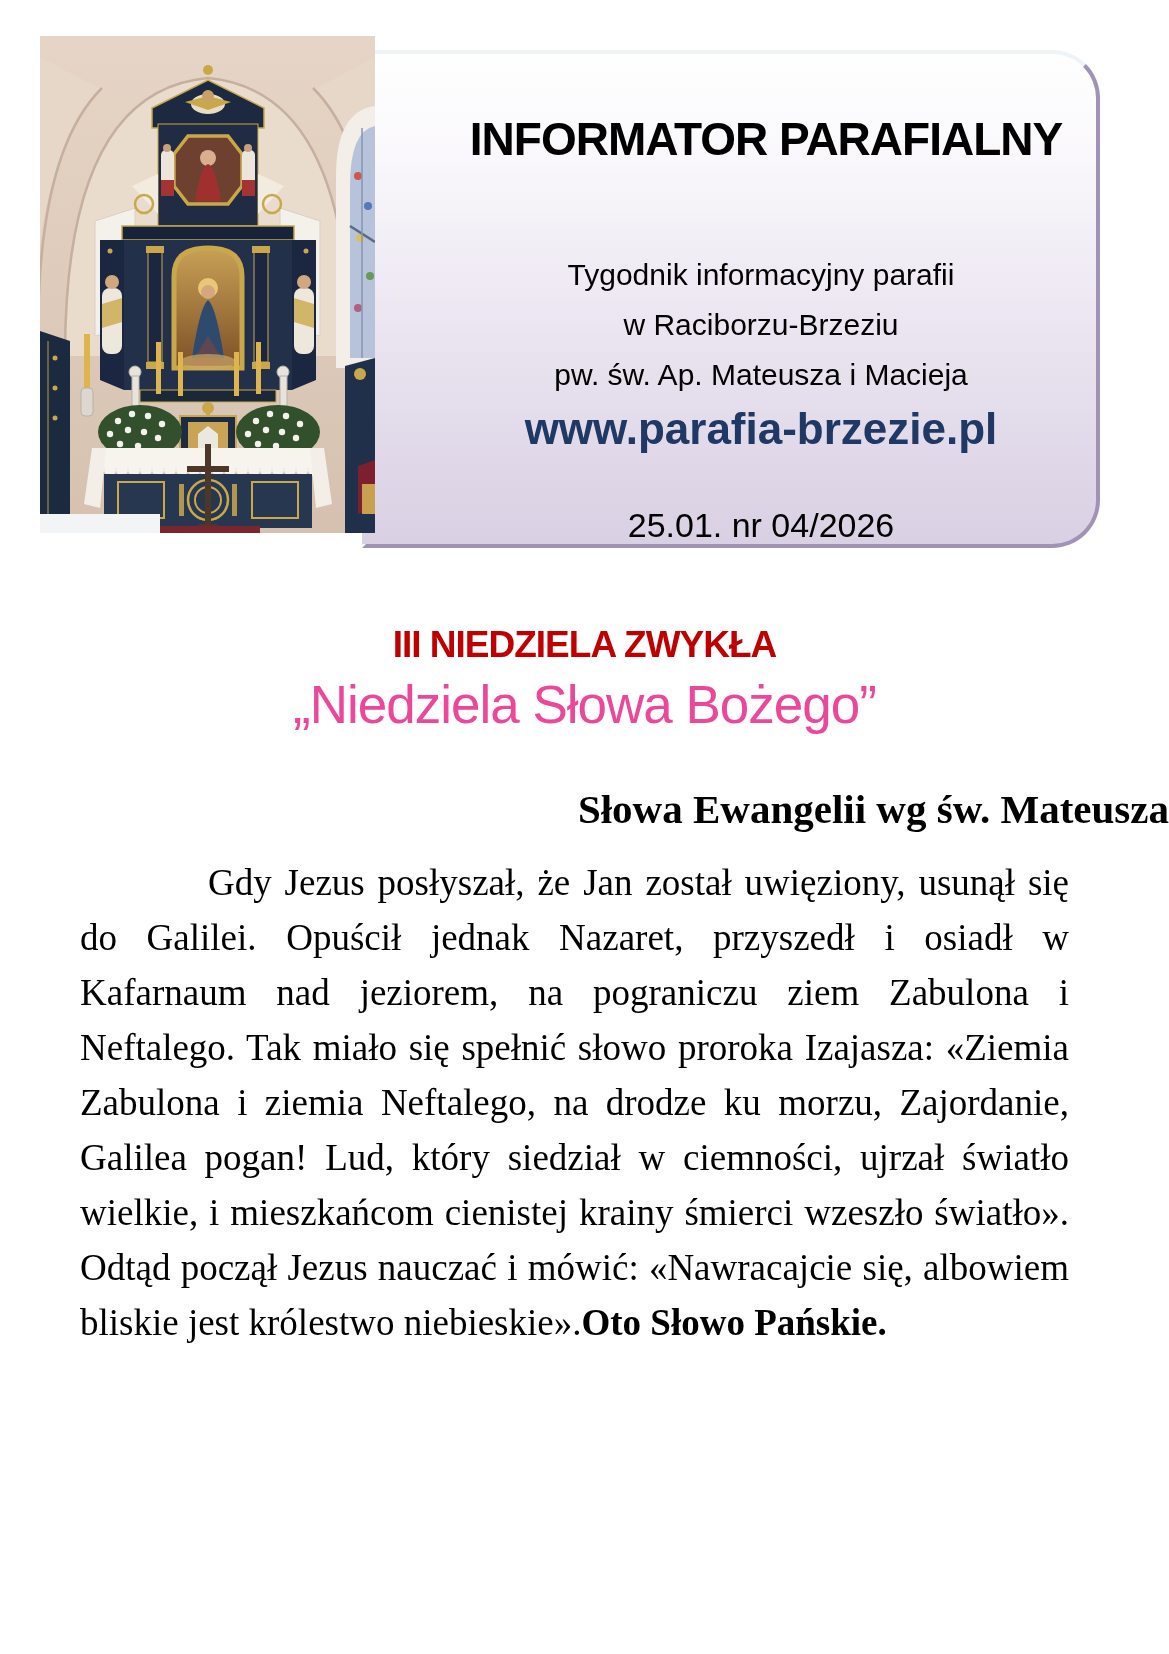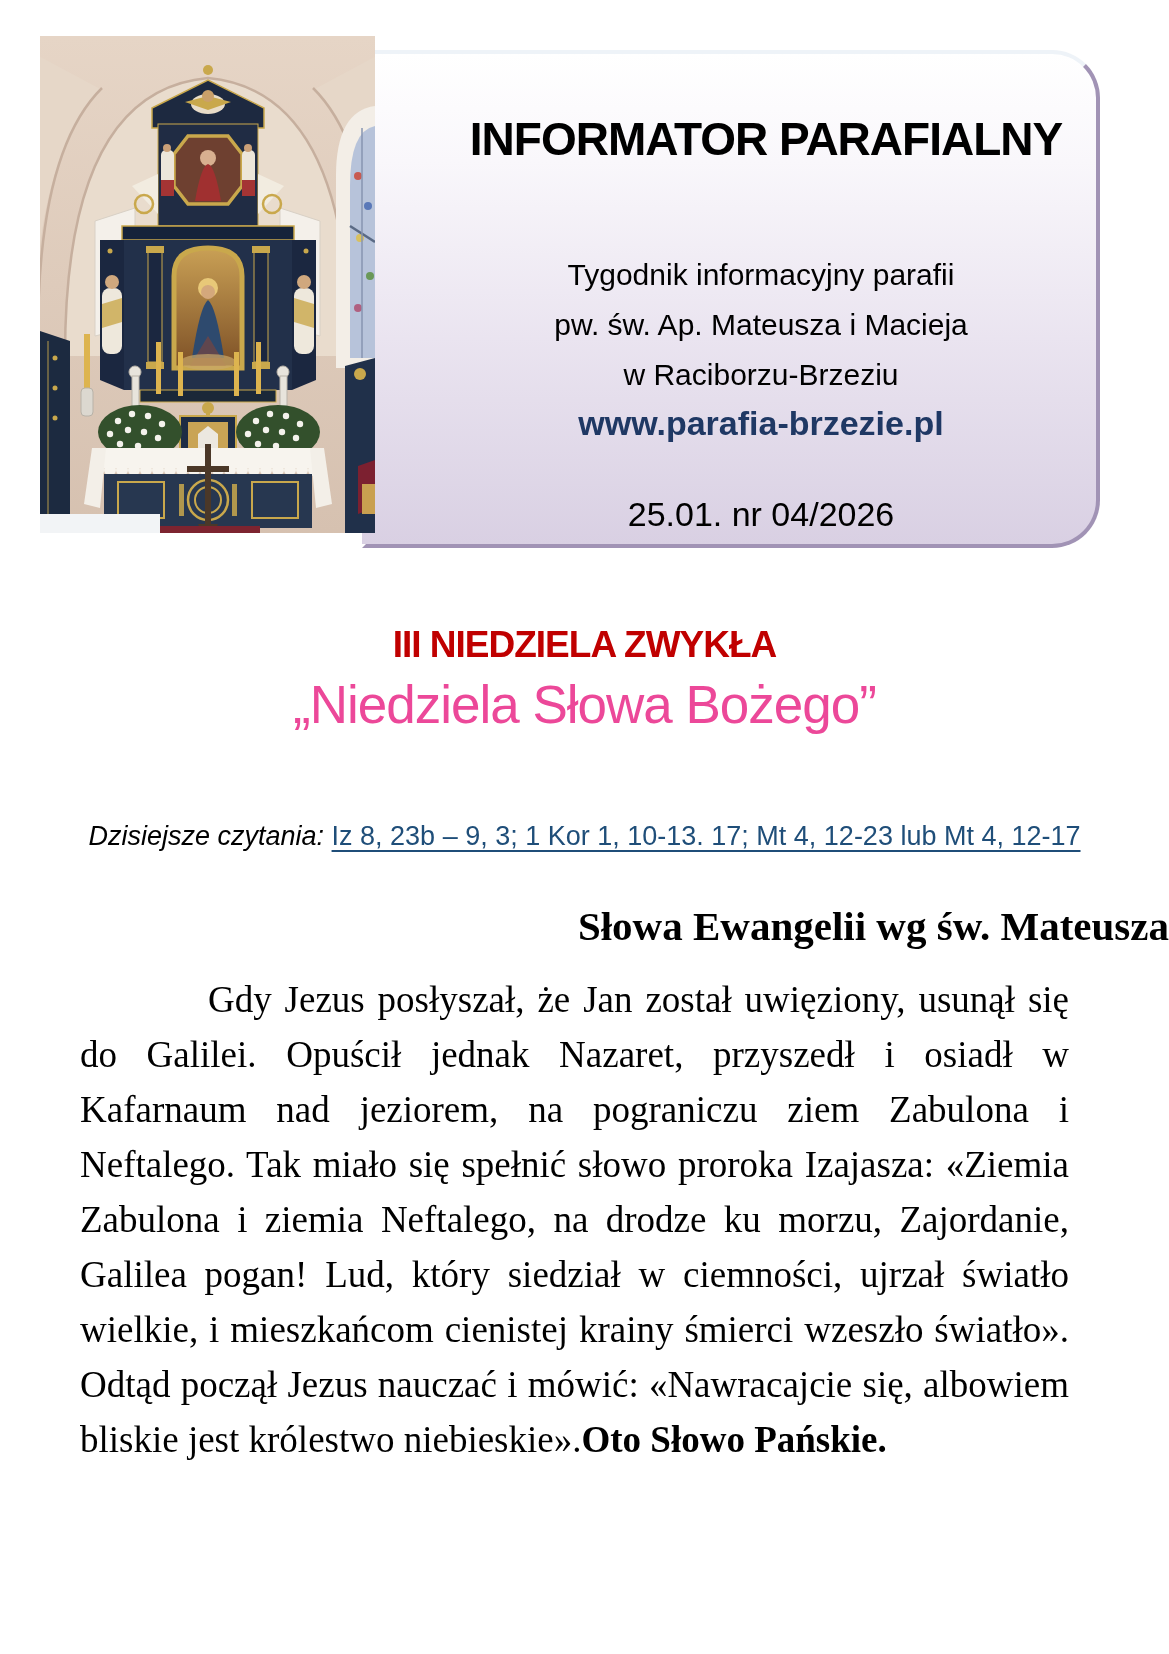--- a/index.html
+++ b/index.html
@@ -43,21 +43,21 @@
   }
   .header-sub {
     margin-top:84px;
     padding-left:60px;
     font-size:30px; line-height:50px; color:#000000;
   }
   .header-sub div { white-space:nowrap; }
   .header-site {
     margin-top:4px;
     padding-left:60px;
-    font-size:34px; font-weight:bold;
+    font-size:44px; font-weight:bold;
     color:#1f3864;
     cursor:pointer;
   }
   .header-issue {
     margin-top:52px;
     padding-left:60px;
     font-size:34px; font-weight:normal; color:#000000;
   }
 
   
@@ -283,36 +283,31 @@
 
       <rect x="0" y="478" width="120" height="19" fill="#f2f4f6"></rect>
       <rect x="120" y="490" width="100" height="7" fill="#7d2430"></rect>
     </svg>
   </div>
 
   <div class="header-box">
     <div class="header-title">INFORMATOR PARAFIALNY</div>
     <div class="header-sub">
       <div>Tygodnik informacyjny parafii</div>
+      <div>w Raciborzu-Brzeziu</div>
       <div>pw. św. Ap. Mateusza i Macieja</div>
-      <div>w Raciborzu-Brzeziu</div>
     </div>
     <div class="header-site">www.parafia-brzezie.pl</div>
     <div class="header-issue">25.01. nr 04/2026</div>
   </div>
 
   <div class="main">
     <div class="red-h1">III NIEDZIELA ZWYKŁA</div>
     <div class="red-h2">„Niedziela Słowa Bożego”</div>
 
-    <div class="readings">
-      <span class="label">Dzisiejsze czytania:</span>
-      <span> </span>
-      <span class="links">Iz 8, 23b – 9, 3; 1 Kor 1, 10-13. 17; Mt 4, 12-23 lub Mt 4, 12-17</span>
-    </div>
 
     <div class="gospel-h">Słowa Ewangelii wg św. Mateusza</div>
 
     <div class="gospel-body">
       <span>Gdy Jezus posłyszał, że Jan został uwięziony, usunął się do Galilei. Opuścił jednak Nazaret, przyszedł i osiadł w Kafarnaum nad jeziorem, na pograniczu ziem Zabulona i Neftalego. Tak miało się spełnić słowo proroka Izajasza: «Ziemia Zabulona i ziemia Neftalego, na drodze ku morzu, Zajordanie, Galilea pogan! Lud, który siedział w ciemności, ujrzał światło wielkie, i mieszkańcom cienistej krainy śmierci wzeszło światło». Odtąd począł Jezus nauczać i mówić: «Nawracajcie się, albowiem bliskie jest królestwo niebieskie».</span><span class="closing">Oto Słowo Pańskie.</span>
     </div>
   </div>
 
 </div>
 

